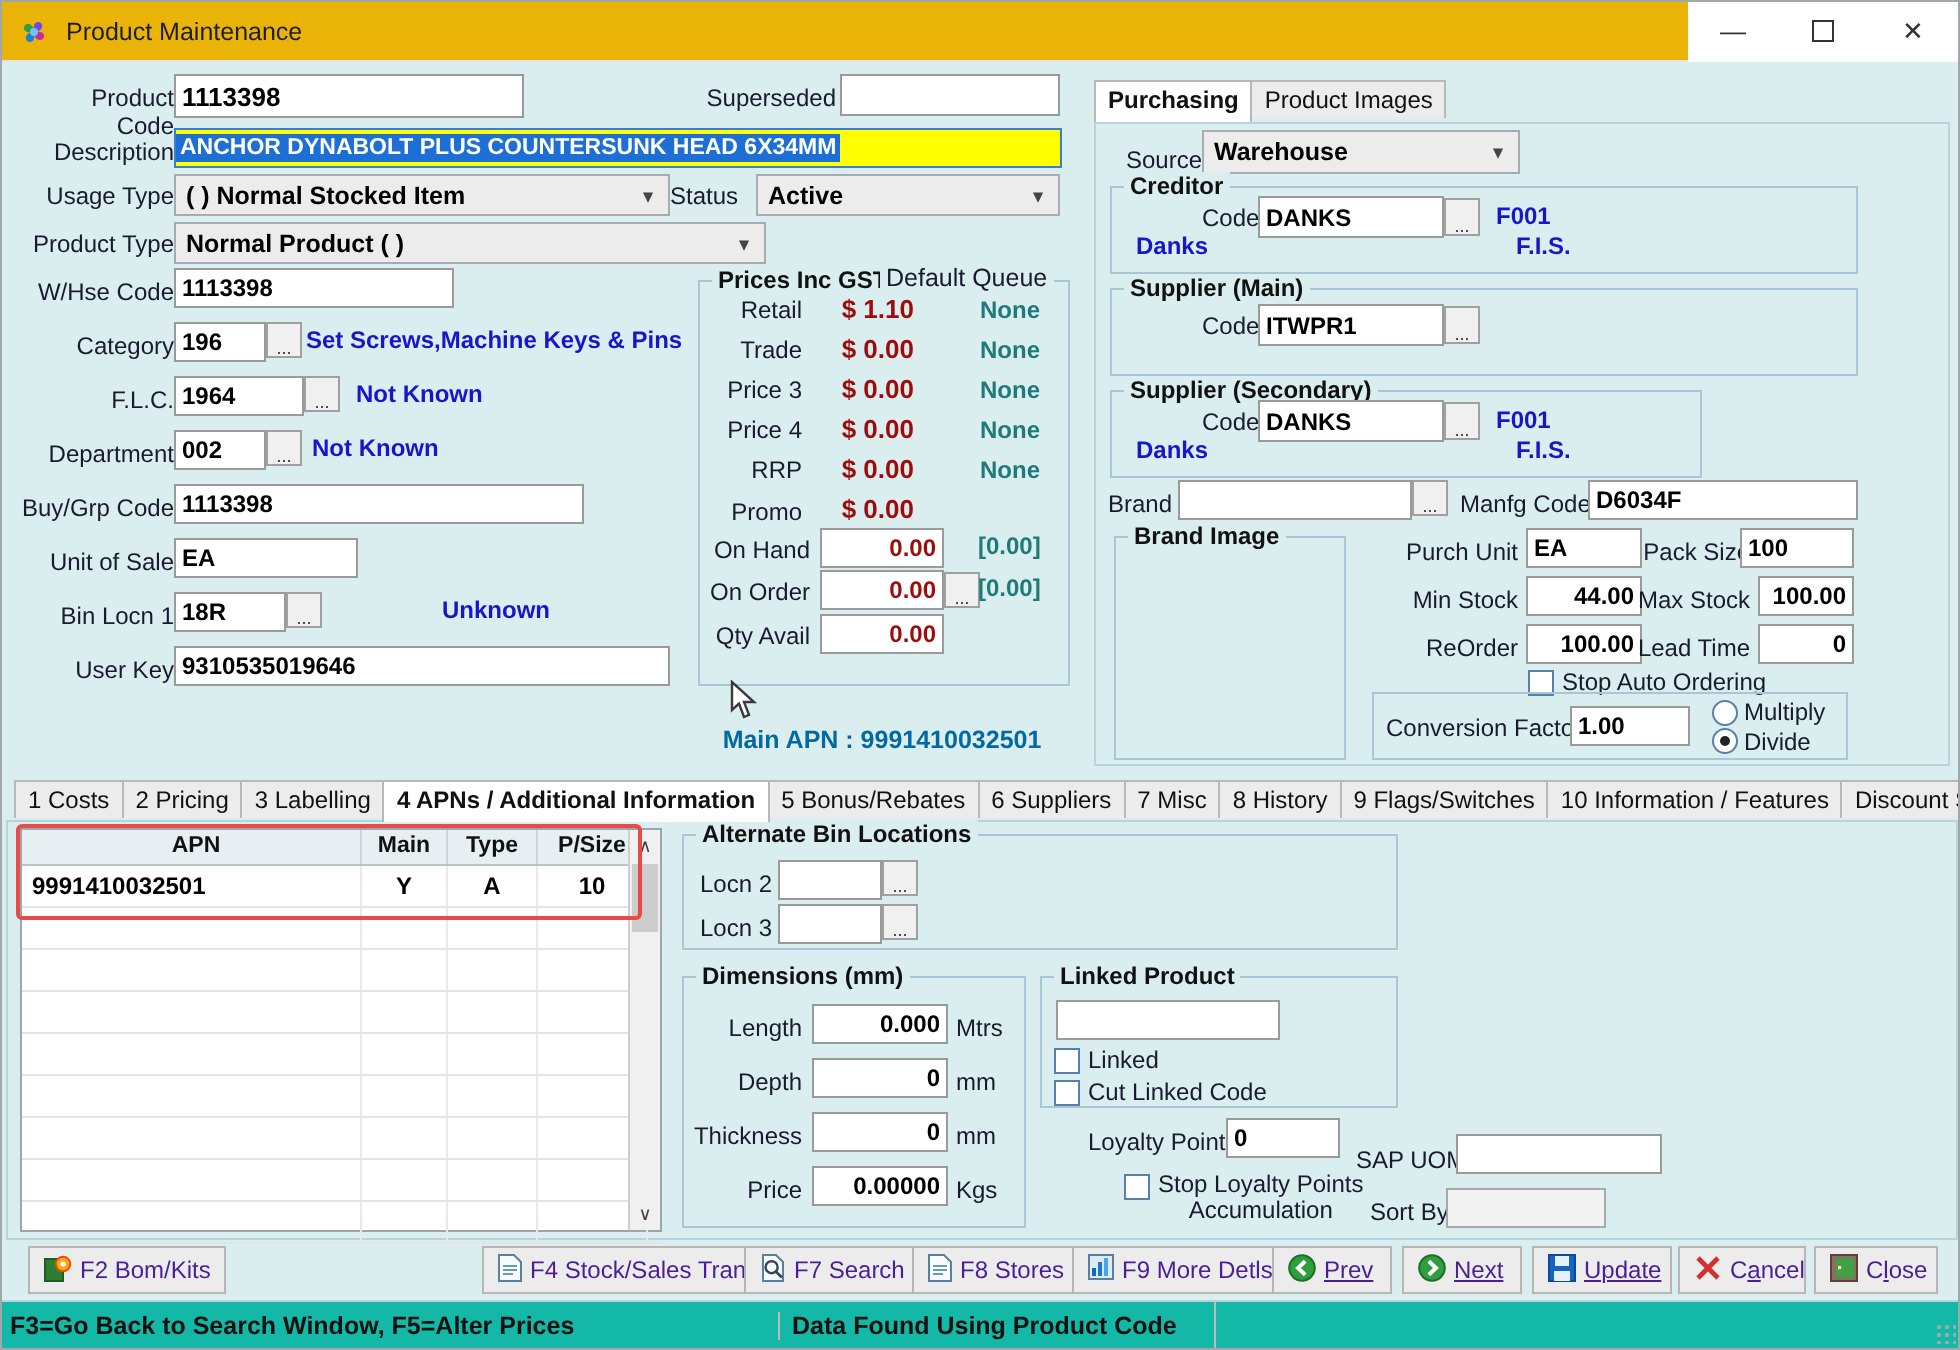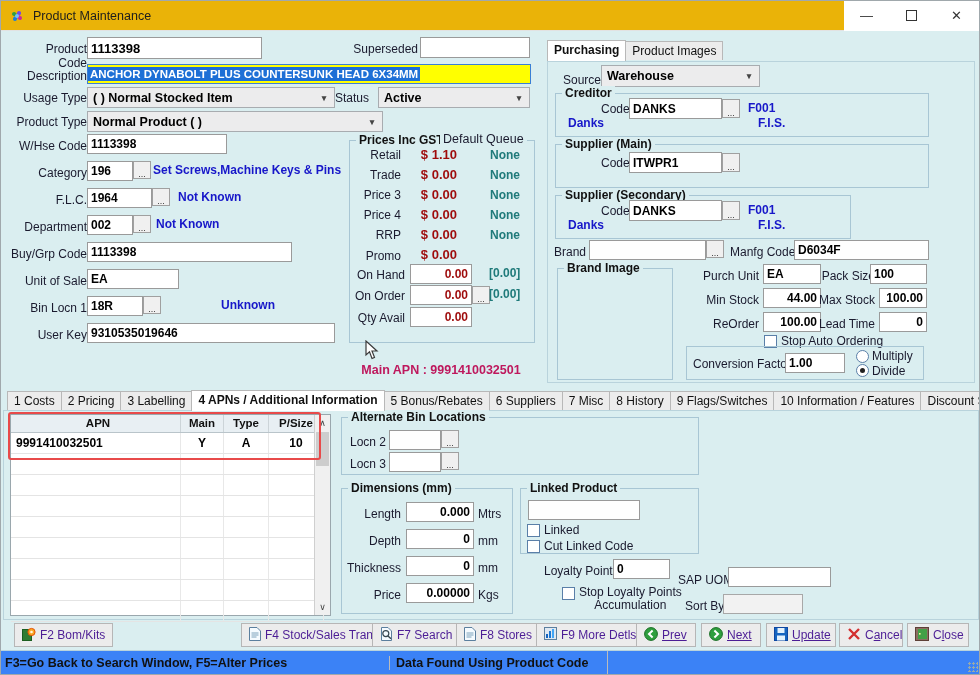--- a/index.html
+++ b/index.html
@@ -60,45 +60,45 @@
     border:1px solid #a8c6d4; position:absolute;text-align:center;
   }
   .group > .gtitle {
     position:absolute; top:-8px; left:6px; background:#daeef0;
     padding:0 3px; font-weight:bold; font-size:12px; color:#111;
     white-space:nowrap;
   }
   .blue { color:#1717c9; font-weight:bold; }
   .teal { color:#1f7a7a; font-weight:bold; }
   .red  { color:#9e0b0b; font-weight:bold; }
-  .navy { color:#be185d; font-weight:bold; }
+  .navy { color:#0369a1; font-weight:bold; }
   .cb { width:13px; height:13px; border:1px solid #5a7fa8; background:#fff; flex:none; }
   .rb { width:13px; height:13px; border:1px solid #5a7fa8; background:#fff; border-radius:50%;
         flex:none; position:relative; }
   .rb.on::after{ content:''; position:absolute; left:3px; top:3px; width:5px; height:5px;
         border-radius:50%; background:#222; }
   
-  .tabstrip { position:absolute; display:flex; align-items:center; }
+  .tabstrip { position:absolute; display:flex; align-items:flex-start; }
   .tab {
     background:#ececec; border:1px solid #b8b8b8; border-bottom:none;
     padding:2px 6px 3px 6px; font-size:12px; color:#111; height:19px;
     line-height:14px; white-space:nowrap; margin-right:-1px;
   }
   .tab.sel { background:#ffffff; font-weight:bold; height:21px; position:relative; z-index:3;}
   
   .btnbar { position:absolute; left:0; right:0; bottom:25px; height:28px; }
   .btn {
     position:absolute; height:24px; background:#ececec; border:1px solid #b6b6b6;
     display:flex; align-items:center; gap:4px; padding:0 7px; font-size:12px; color:#4c1d95;
     white-space:nowrap;
   }
   .btn u { text-decoration:underline; }
   .statusbar {
     position:absolute; left:0; bottom:0; width:980px; height:24px;
-    background:#3b82f6; border-top:1px solid #b9d3dc;
+    background:#14b8a6; border-top:1px solid #b9d3dc;
     display:flex; align-items:center;
   }
   .statusbar .sb1 { width:388px; padding-left:4px; font-weight:bold; font-size:12.5px; color:#111;}
   .statusbar .sb2 { width:218px; font-weight:bold; font-size:12.5px; color:#111;
                     border-left:1px solid #bbb; padding-left:6px;}
   .statusbar .sb3 { flex:1; border-left:1px solid #bbb; height:24px; position:relative;}
   .grip { position:absolute; right:3px; bottom:3px; width:10px; height:10px;
           background:
             radial-gradient(circle at 1.5px 1.5px, #9aa 1px, transparent 1.2px) 0 0/4px 4px; }
   

